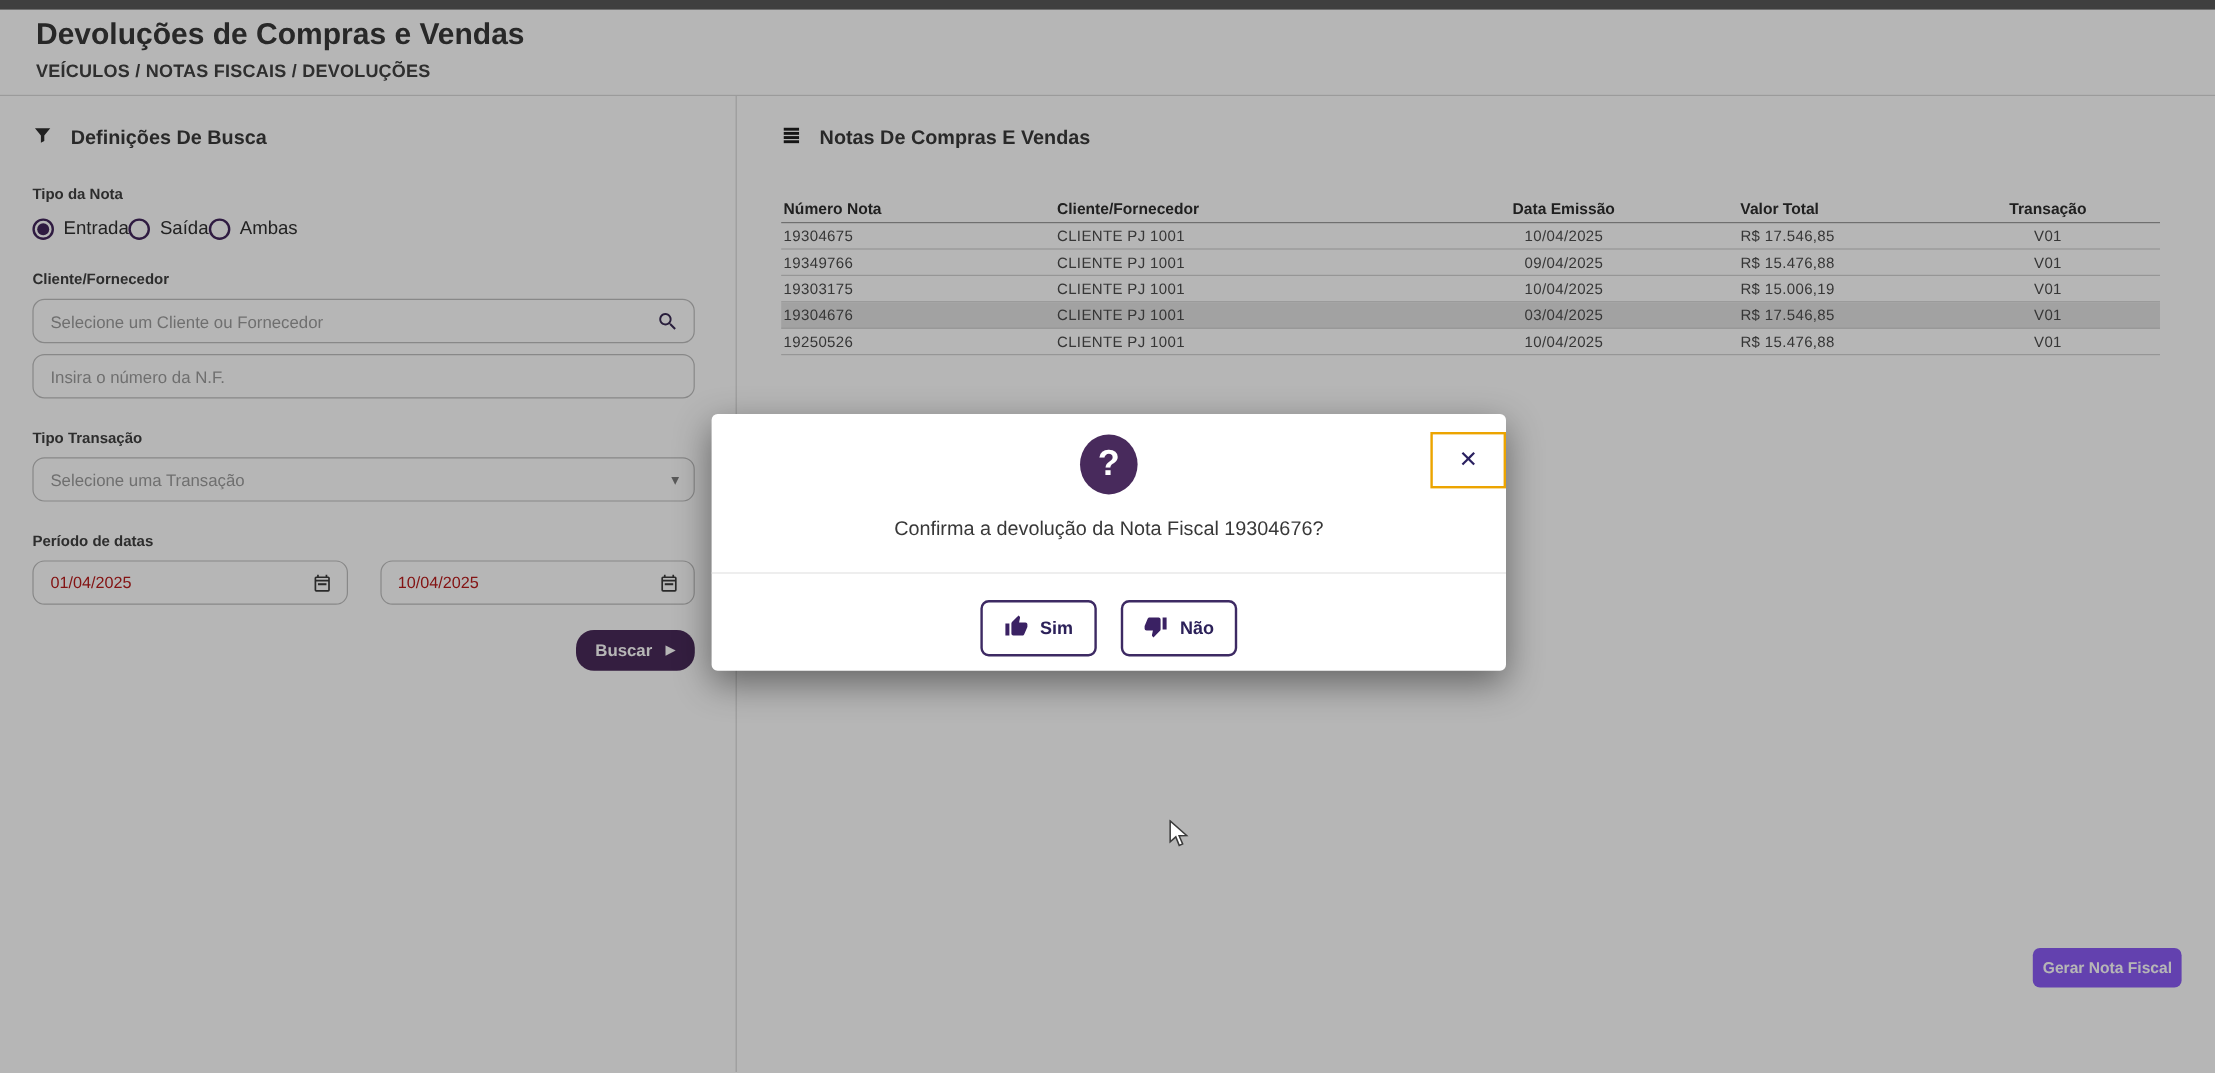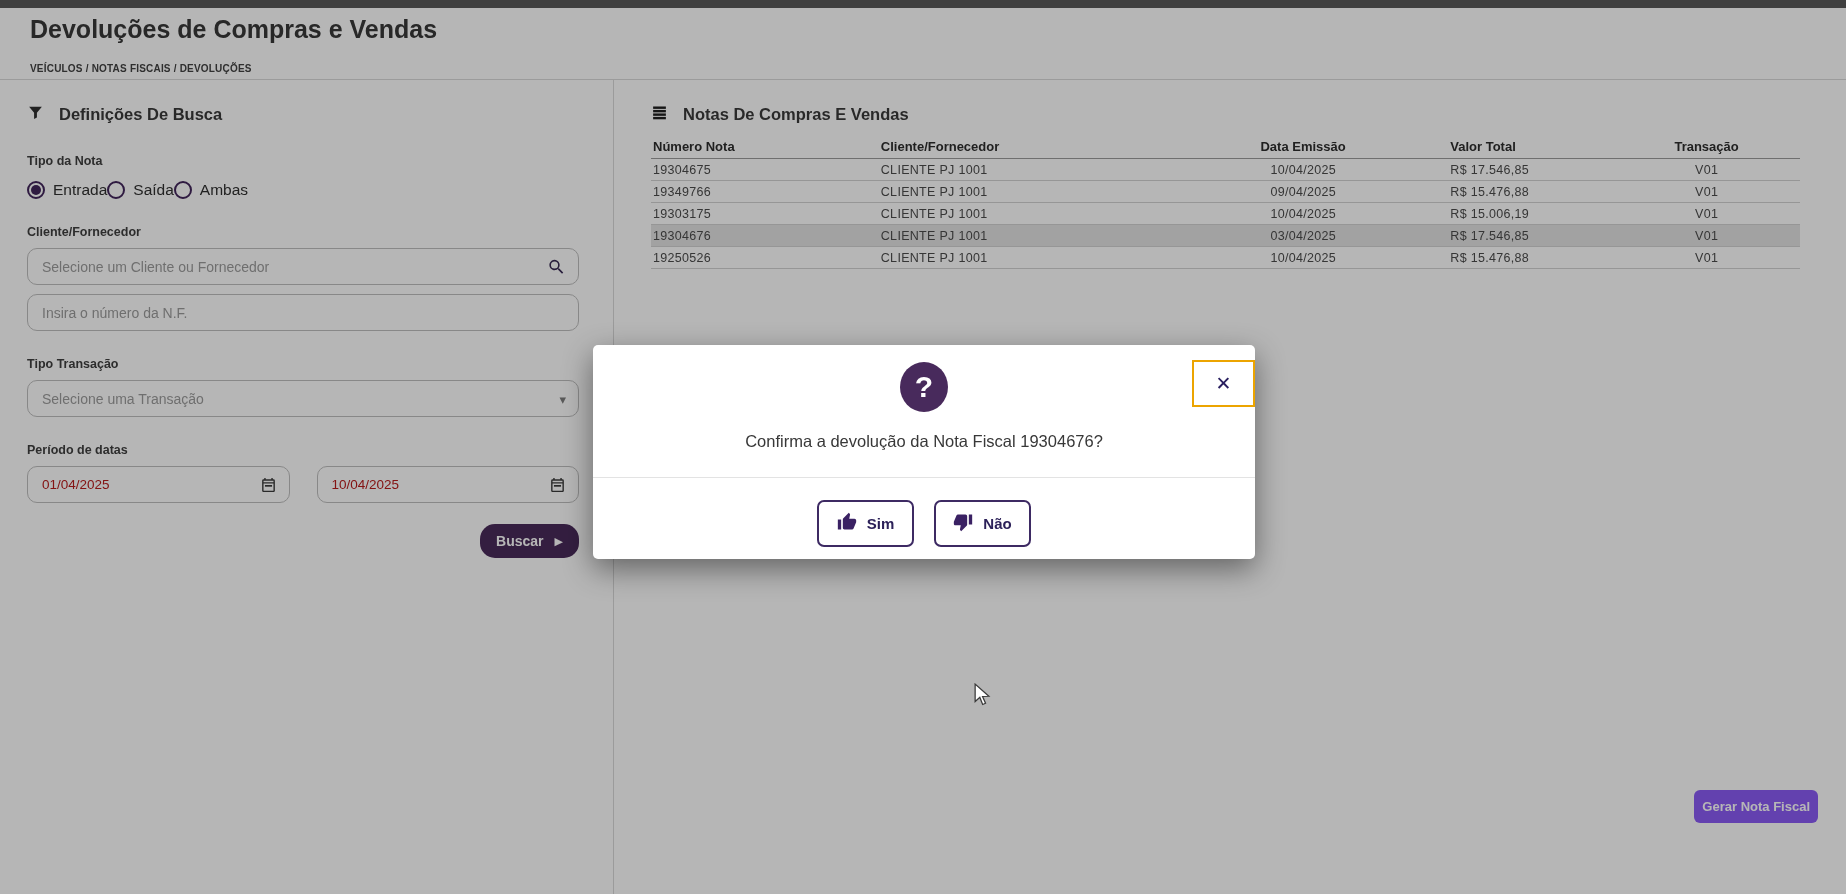--- a/index.html
+++ b/index.html
@@ -4,21 +4,21 @@
 <style>
   * { margin:0; padding:0; box-sizing:border-box; }
   html,body { background:#8e8e8e; }
   body { font-family:"Liberation Sans","DejaVu Sans",sans-serif; }
   #stage { position:relative; width:1846px; height:894px; background:#ffffff; overflow:hidden; }
 
   .top-strip { position:absolute; left:0; top:0; width:100%; height:8px; background:#595959; }
 
   .page-header { position:absolute; left:30px; top:8px; right:0; height:71px; }
   .page-title { font-size:25px; font-weight:700; color:#383838; margin-top:7px; }
-  .breadcrumb { font-size:10px; font-weight:700; color:#424242; margin-top:19px; letter-spacing:.2px; }
+  .breadcrumb { font-size:15px; font-weight:700; color:#424242; margin-top:7px; letter-spacing:.2px; }
   .h-divider { position:absolute; left:0; top:79px; width:100%; height:1px; background:#d9d9d9; }
 
   
   .left-panel { position:absolute; left:0; top:80px; bottom:0; width:614px;
                 border-right:1px solid #d9d9d9; padding:24px 34px 0 27px; }
   .section-head { display:flex; align-items:center; gap:15px; font-size:16.5px; font-weight:700; color:#3a3a3a; }
   .section-head svg { flex:0 0 auto; }
 
   .field-label { margin-top:26px; font-size:12.5px; font-weight:700; color:#3f3f3f; }
   .radio-row { margin-top:13px; display:flex; align-items:center; }
@@ -40,21 +40,21 @@
   .date-wrap .text-input { padding-right:40px; font-size:13.5px; }
 
   .buscar-row { margin-top:21px; display:flex; justify-content:flex-end; }
   .buscar-btn { background:#4a2a5a; border:none; color:#fff; height:34px; padding:0 16px;
                 border-radius:15px; display:flex; align-items:center; gap:11px;
                 font-size:14px; font-weight:700; font-family:inherit; cursor:pointer; }
   .play-glyph { font-size:11px; line-height:1; }
 
   
   .right-panel { position:absolute; left:615px; top:80px; right:0; bottom:0; padding:24px 46px 0 36px; }
-  .nf-table { margin-top:10px; }
+  .nf-table { margin-top:36px; }
   .t-row { display:flex; align-items:center; height:22px; border-bottom:1px solid #d2d2d2;
            font-size:12.5px; color:#4c4c4c; letter-spacing:.3px; }
   .t-row.selected { background:#e4e4e4; }
   .t-header { font-size:13px; font-weight:700; color:#2e2e2e; border-bottom:1px solid #9c9c9c; height:24px; letter-spacing:0; }
   .cell { padding:0 2px; white-space:nowrap; overflow:hidden; }
   .c1 { width:228px; } .c2 { width:380px; } .c3 { width:190px; } .c4 { width:165px; text-align:left; } .c5 { width:187px; text-align:center; }
   .t-row:not(.t-header) .c3 { padding-left:12px; }
 
   .gerar-btn { position:absolute; right:28px; top:790px; height:33px; background:#8b5cf6; border:none;
                color:#fff; border-radius:6px; padding:0 8px; font-size:13px; font-weight:700;

